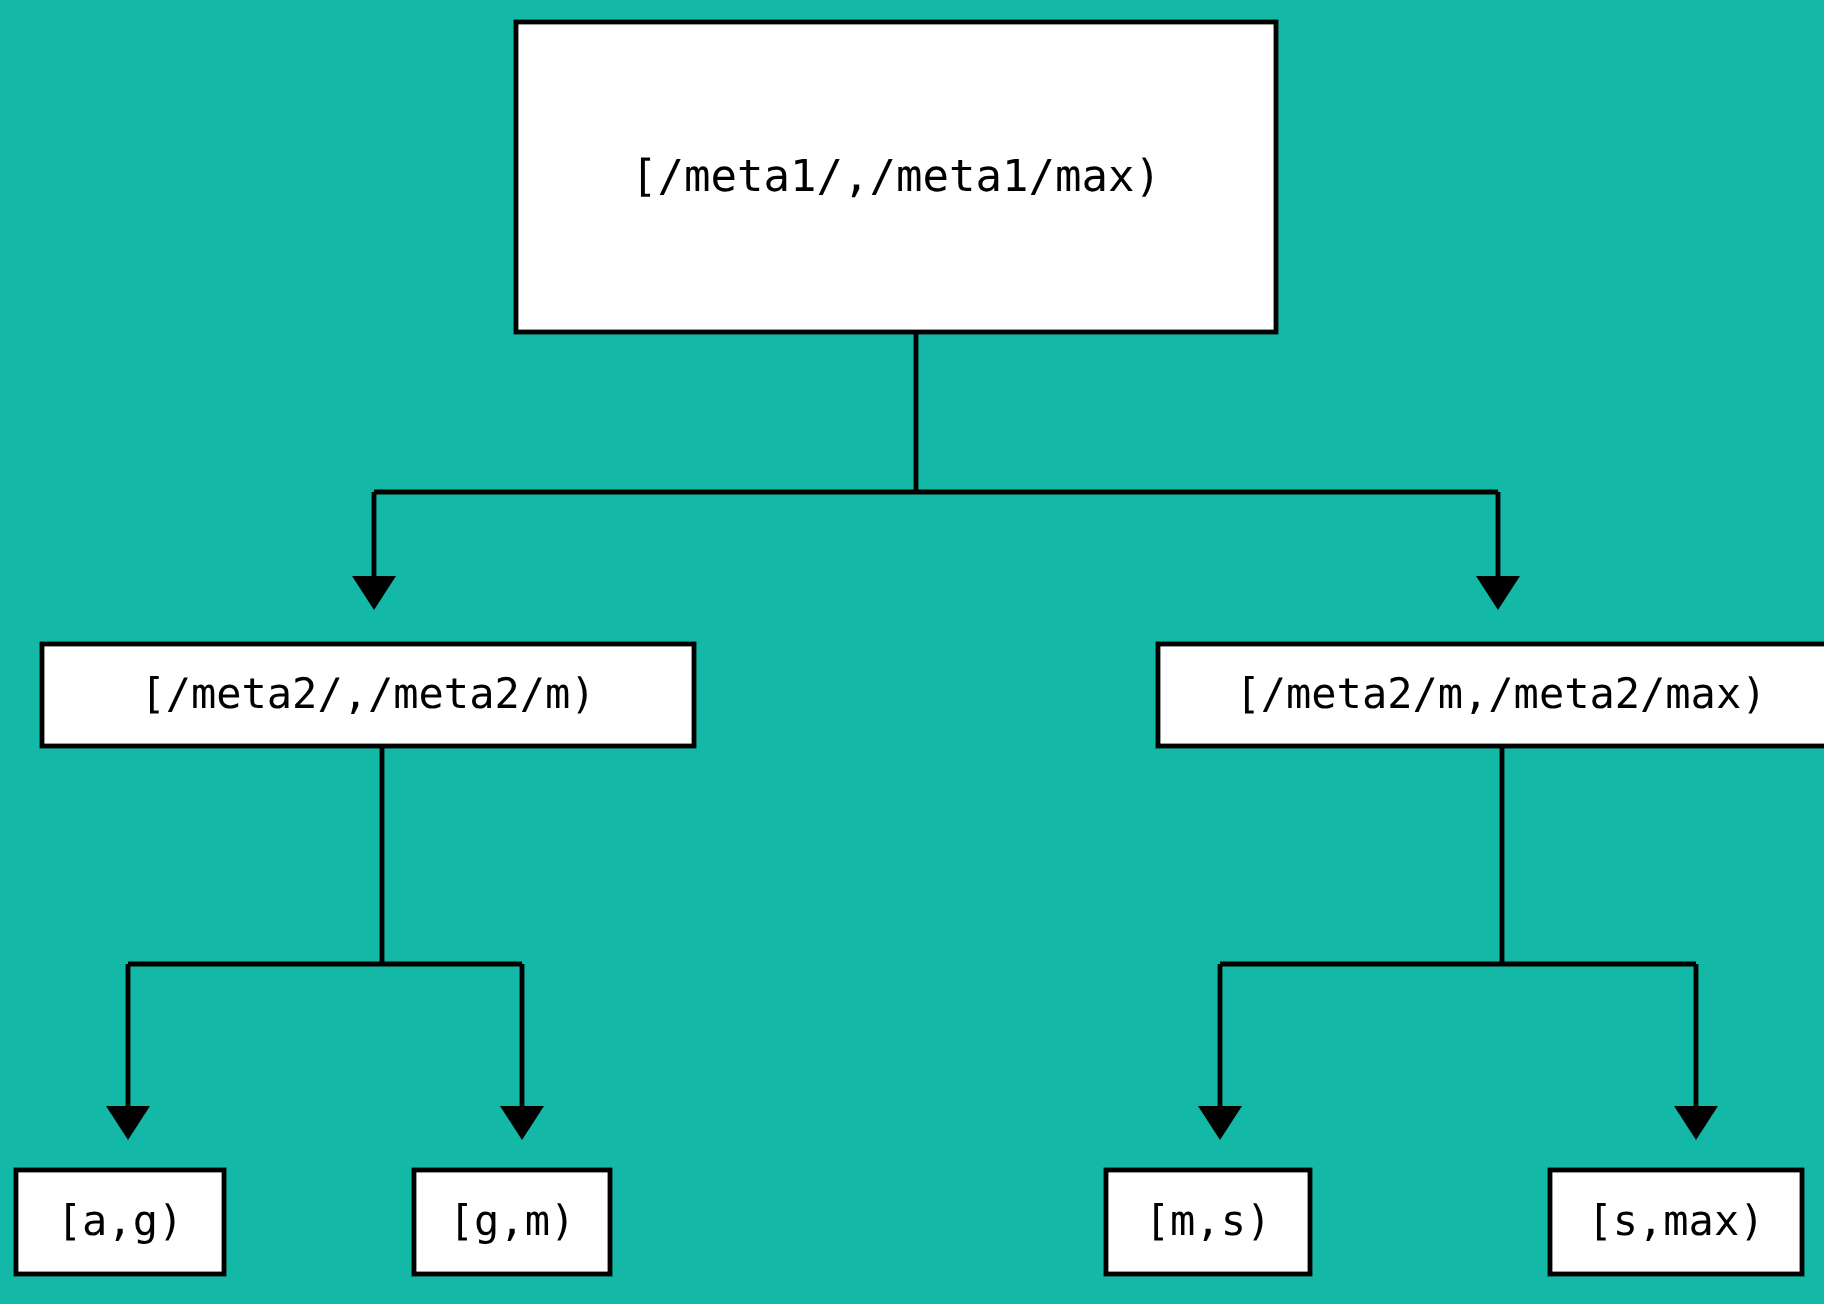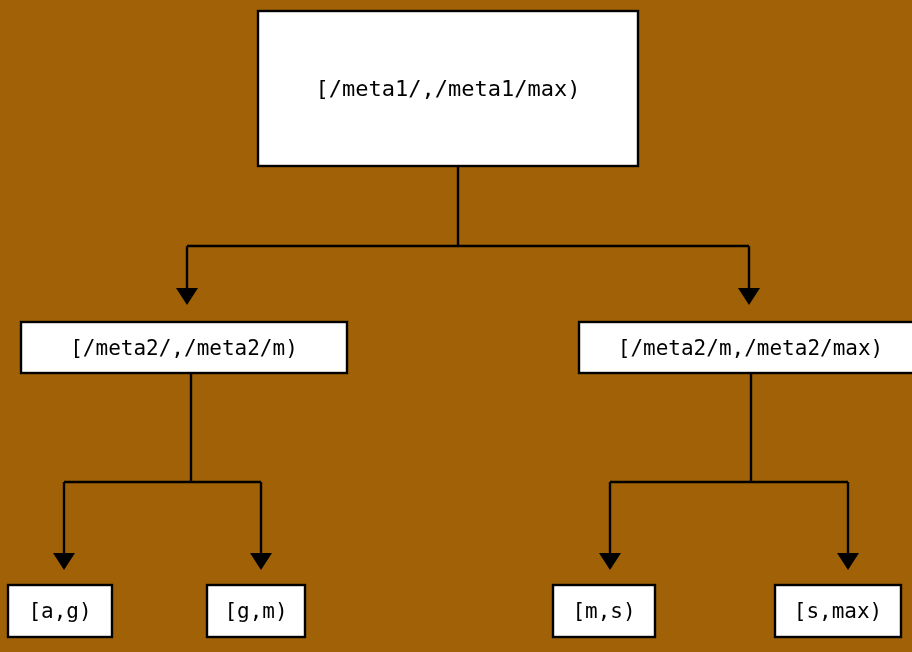--- a/index.html
+++ b/index.html
@@ -11,21 +11,21 @@
   body {
     width: 912px;
     height: 652px;
     overflow: hidden;
     font-family: "DejaVu Sans Mono", "Liberation Mono", monospace;
   }
   #diagram-root {
     position: relative;
     width: 912px;
     height: 652px;
-    background: #a16207;
+    background: #14b8a6;
     text-align: right;
   }
   svg.tree-canvas {
     display: block;
     width: 912px;
     height: 652px;
   }
   .node-box {
     fill: #ffffff;
     stroke: #000000;

